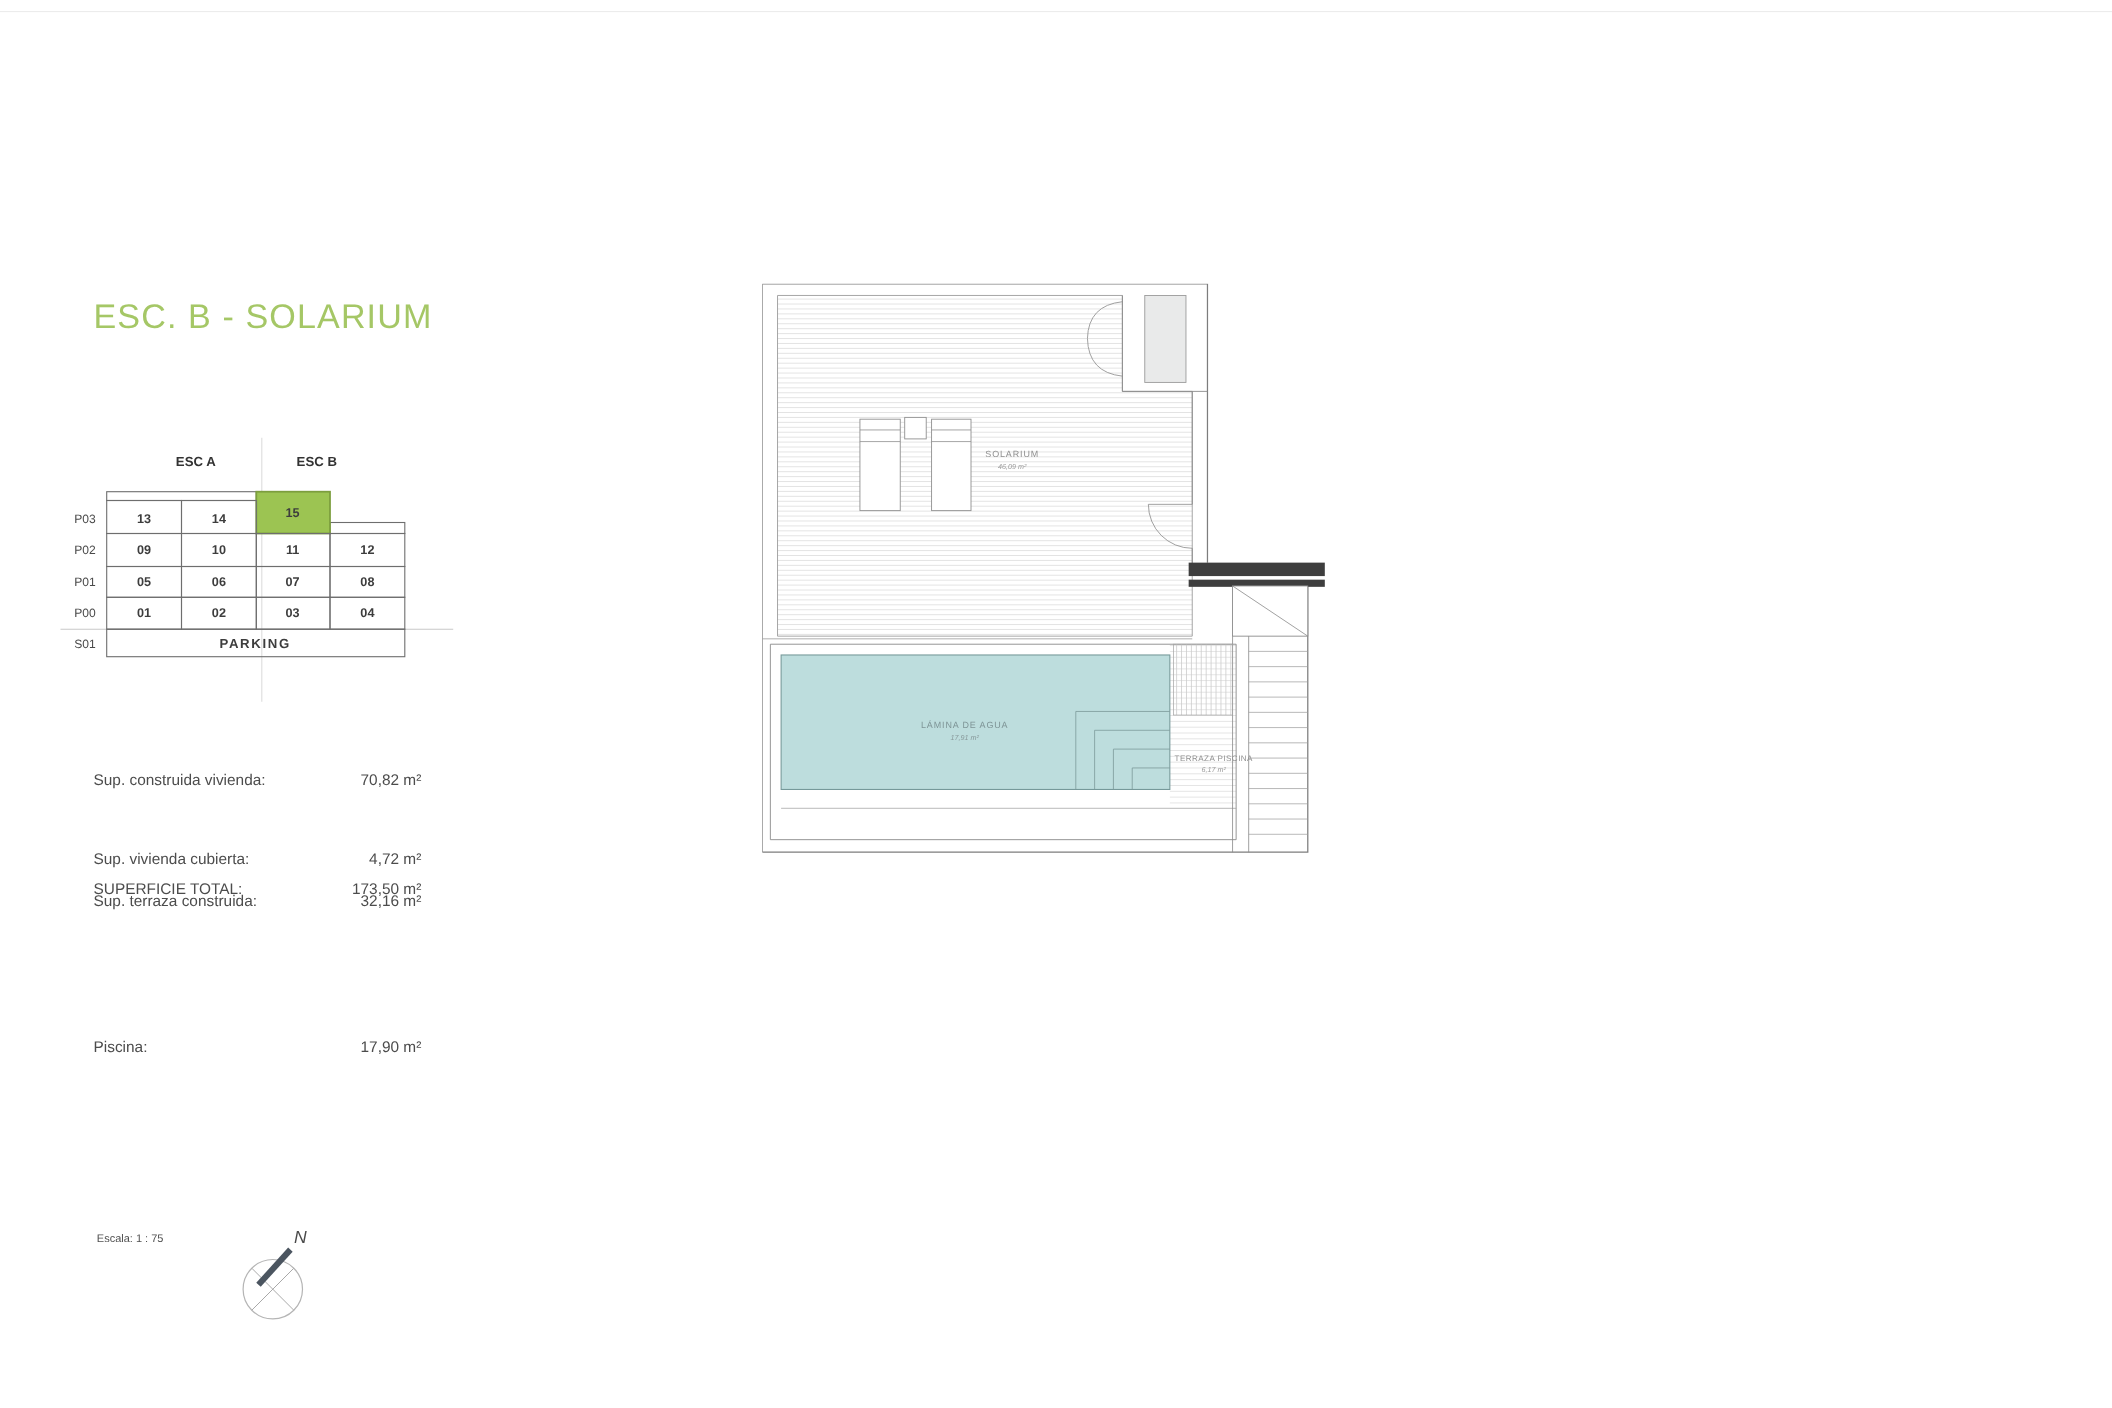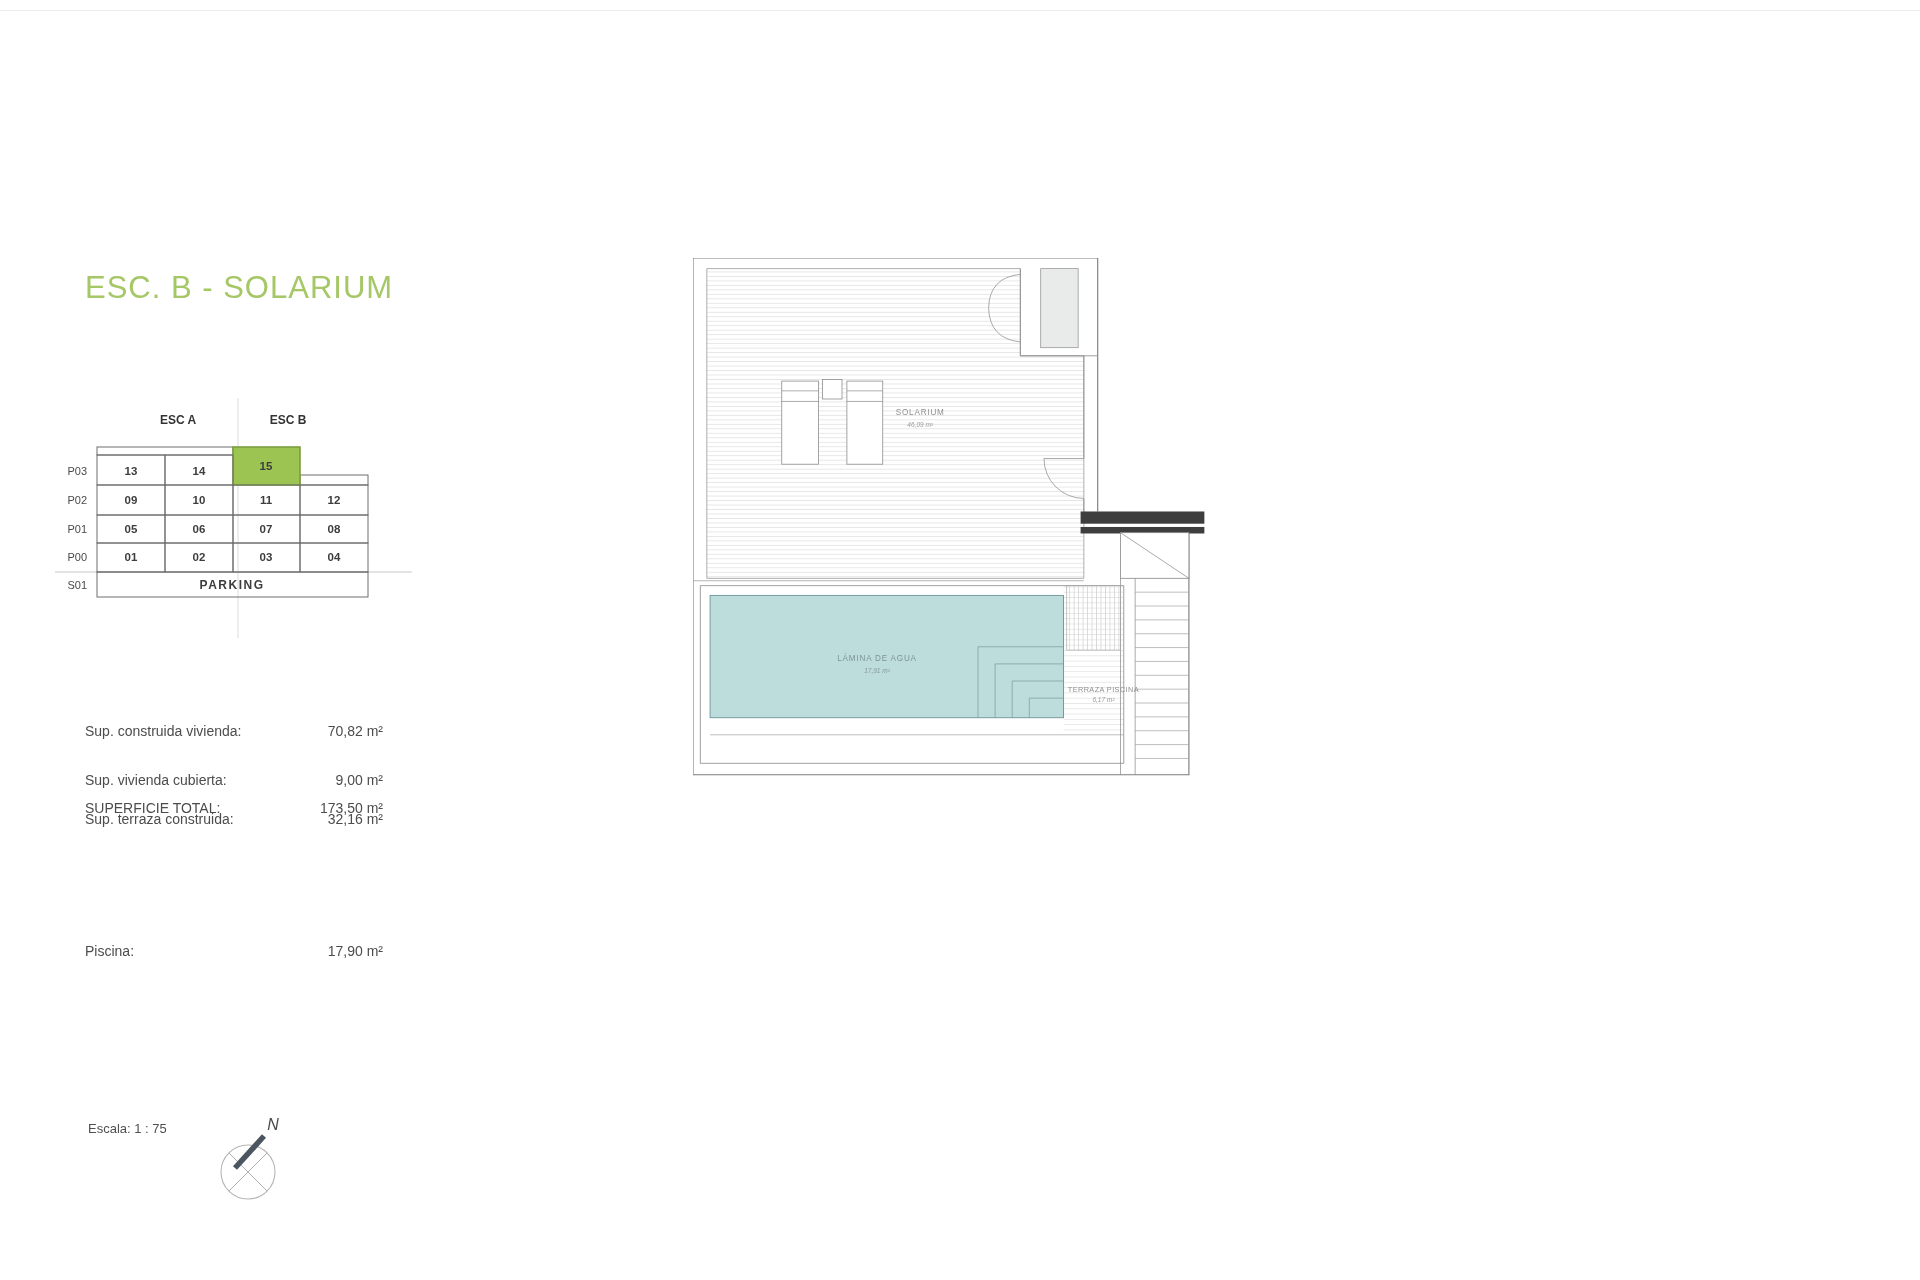--- a/index.html
+++ b/index.html
@@ -6,21 +6,21 @@
   .page{position:relative;width:1920px;height:1280px;background:#ffffff;overflow:hidden;
         font-family:"Liberation Sans", sans-serif;}
   .top-rule{position:absolute;top:10px;left:0;width:100%;height:1px;background:#ececec;}
   .title{position:absolute;left:85px;top:270px;font-size:31px;font-weight:400;
          letter-spacing:1px;color:#a5c766;white-space:nowrap;}
   .matrix-svg{position:absolute;left:40px;top:395px;}
   .specs{position:absolute;left:85px;top:0;width:298px;}
   .spec-row{position:absolute;left:0;width:298px;display:flex;justify-content:space-between;
             font-size:14px;color:#4c4c4c;white-space:nowrap;}
   .spec-row .val{text-align:right;}
-  .escala{position:absolute;left:88px;top:1121px;font-size:13px;color:#4f4f4f;}
+  .escala{position:absolute;left:88px;top:1121px;font-size:10px;color:#4f4f4f;}
   .compass-svg{position:absolute;left:180px;top:1100px;}
   .plan-svg{position:absolute;left:693px;top:258px;}
   svg text{font-family:"Liberation Sans", sans-serif;}
 </style>
 </head>
 <body>
 
 <div class="page">
 
   <div class="top-rule"></div>
@@ -82,27 +82,27 @@
 
     <text x="91" y="166" text-anchor="middle" font-size="11.5" font-weight="bold" fill="#3d3d3d">01</text>
     <text x="159" y="166" text-anchor="middle" font-size="11.5" font-weight="bold" fill="#3d3d3d">02</text>
     <text x="226" y="166" text-anchor="middle" font-size="11.5" font-weight="bold" fill="#3d3d3d">03</text>
     <text x="294" y="166" text-anchor="middle" font-size="11.5" font-weight="bold" fill="#3d3d3d">04</text>
 
     <text x="192" y="194" text-anchor="middle" font-size="12" font-weight="bold" letter-spacing="1.5" fill="#3d3d3d">PARKING</text>
   </svg>
 
   <div class="specs">
-    <div class="spec-row" style="top:723px">
+    <div class="spec-row" style="top:701px">
       <span>Sup. construida vivienda:</span>
       <span class="val">70,82 m²</span>
     </div>
     <div class="spec-row" style="top:772px">
       <span>Sup. vivienda cubierta:</span>
-      <span class="val">9,00 m²</span>
+      <span class="val">4,72 m²</span>
     </div>
     <div class="spec-row" style="top:811px">
       <span>Sup. terraza construida:</span>
       <span class="val">32,16 m²</span>
     </div>
     <div class="spec-row" style="top:800px">
       <span>SUPERFICIE TOTAL:</span>
       <span class="val">173,50 m²</span>
     </div>
     <div class="spec-row" style="top:943px">

